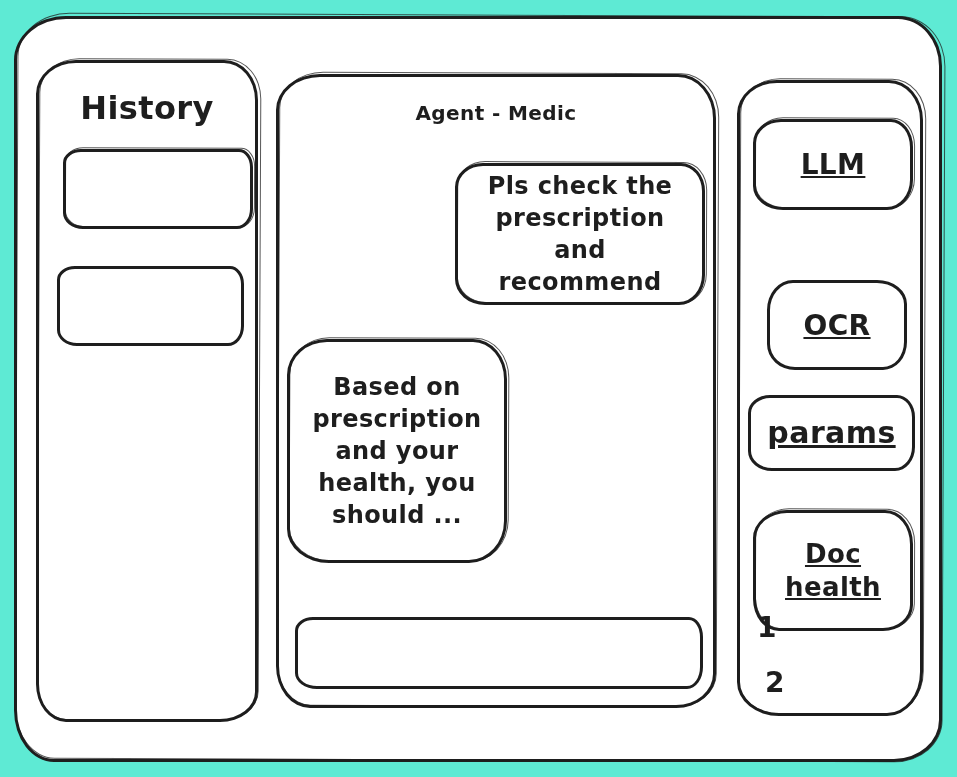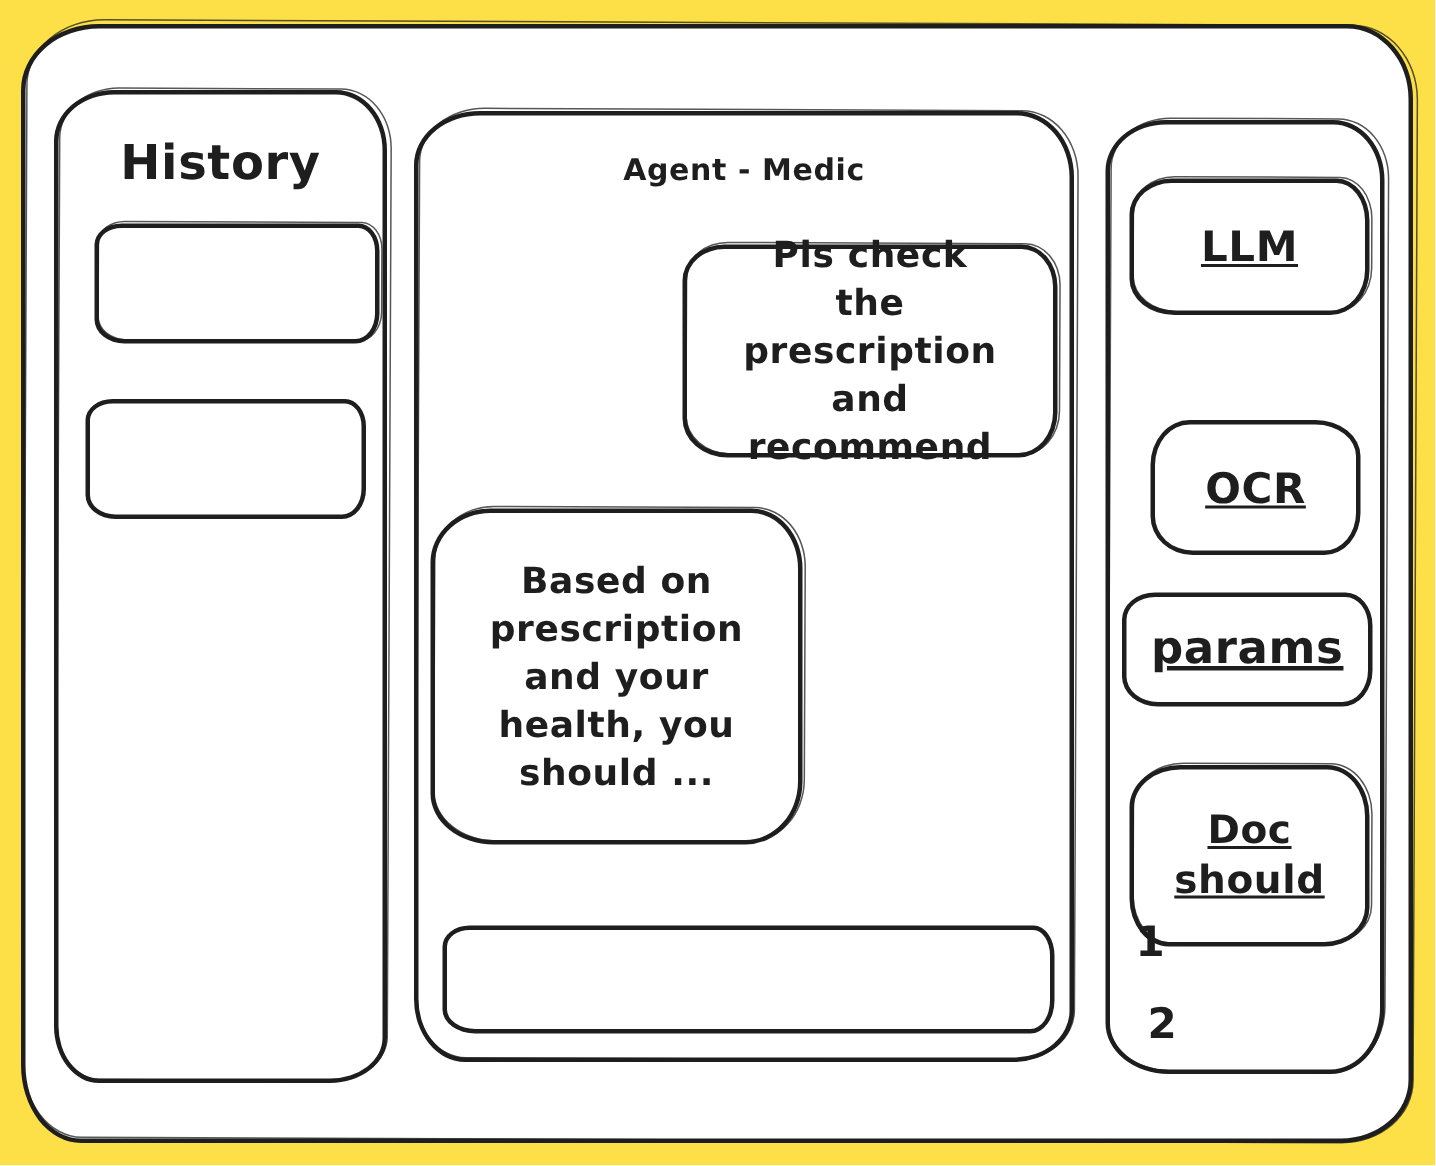--- a/index.html
+++ b/index.html
@@ -6,21 +6,21 @@
     margin: 0;
     padding: 0;
     background: #ffffff;
     font-family: "DejaVu Sans", "Liberation Sans", sans-serif;
     color: #1e1e1e;
   }
   #stage {
     position: relative;
     width: 957px;
     height: 777px;
-    background: #fde047;
+    background: #5eead4;
     overflow: hidden;
   }
   .sk {
     position: absolute;
     box-sizing: border-box;
     border: 3px solid #1e1e1e;
     background: #ffffff;
   }
   
   .dbl::before {
@@ -68,25 +68,25 @@
   #chat-title {
     position: absolute; top: 24px; left: 0; width: 100%;
     text-align: center; font-size: 20px;
   }
   .bubble {
     display: flex; align-items: center; justify-content: center;
     text-align: center; font-size: 24px; line-height: 1.34;
   }
   #user-bubble {
     left: 176px; top: 86px; width: 250px; height: 142px;
-    padding: 4px 32px;
+    padding: 4px 16px;
     border-radius: 28px 24px 26px 30px / 24px 28px 30px 26px;
   }
   #assistant-bubble {
-    left: 8px; top: 262px; width: 248px; height: 224px;
+    left: 8px; top: 262px; width: 220px; height: 224px;
     padding: 4px 34px;
     border-radius: 40px 34px 38px 42px / 36px 40px 42px 34px;
   }
   #message-input {
     position: absolute;
     left: 16px; top: 540px; width: 408px; height: 72px;
     box-sizing: border-box;
     border: 3px solid #1e1e1e;
     border-radius: 18px 14px 16px 22px / 14px 20px 22px 16px;
     background: #ffffff;
@@ -157,19 +157,19 @@
     <div id="llm-button" class="sk tool-btn dbl">
       <span>LLM</span>
     </div>
     <div id="ocr-button" class="sk tool-btn">
       <span>OCR</span>
     </div>
     <div id="params-button" class="sk tool-btn">
       <span>params</span>
     </div>
     <div id="doc-source-button" class="sk tool-btn dbl">
-      <span>Doc should</span>
+      <span>Doc health</span>
     </div>
     <div id="doc-item-1" class="doc-item">1</div>
     <div id="doc-item-2" class="doc-item">2</div>
   </div>
 
 </div>
 
 </body></html>

